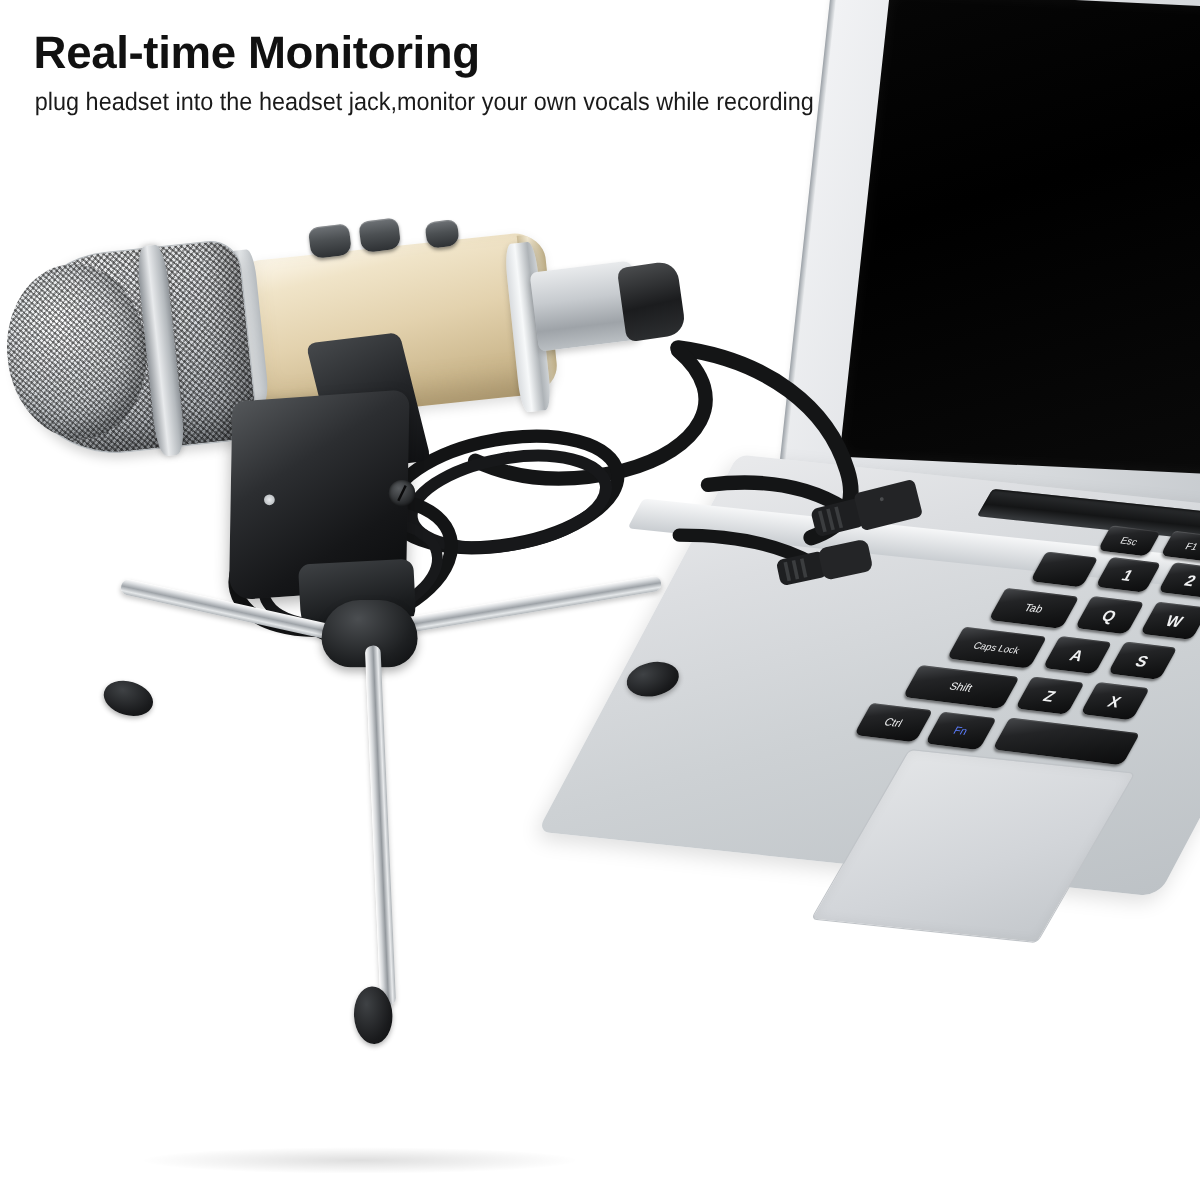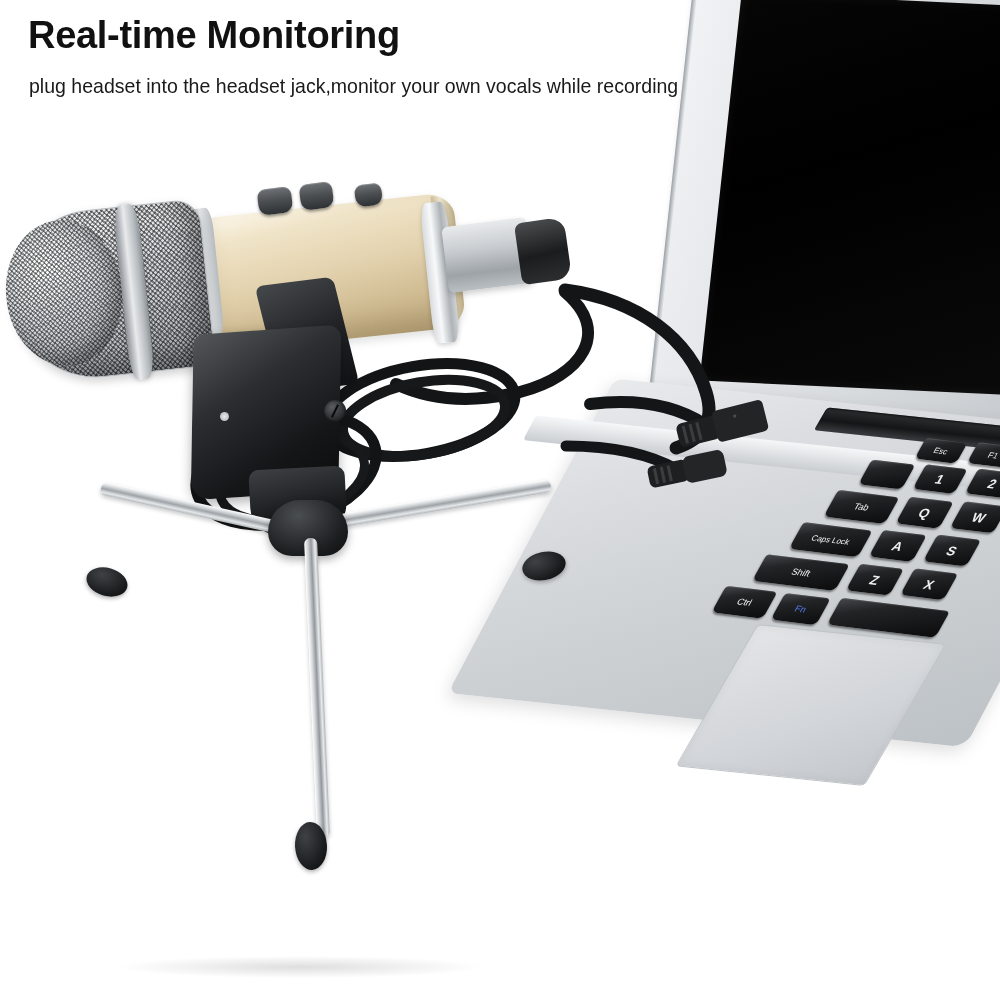--- a/index.html
+++ b/index.html
@@ -7,21 +7,21 @@
   html,body { width:1000px; height:1000px; overflow:hidden; }
   body {
     background:#ffffff;
     font-family:"Liberation Sans", sans-serif;
     position:relative;
   }
   #stage { position:relative; width:1000px; height:1000px; background:#fff; overflow:hidden; }
 
   
   .headline {
-    position:absolute; left:28px; top:16px;
+    position:absolute; left:28px; top:26px;
     font-size:38px; font-weight:700; color:#111;
     letter-spacing:-0.3px; line-height:1.05; white-space:nowrap;
   }
   .subline {
     position:absolute; left:29px; top:74px;
     font-size:21px; font-weight:400; color:#1a1a1a;
     white-space:nowrap; transform:scaleX(0.93); transform-origin:left center;
   }
 
   

